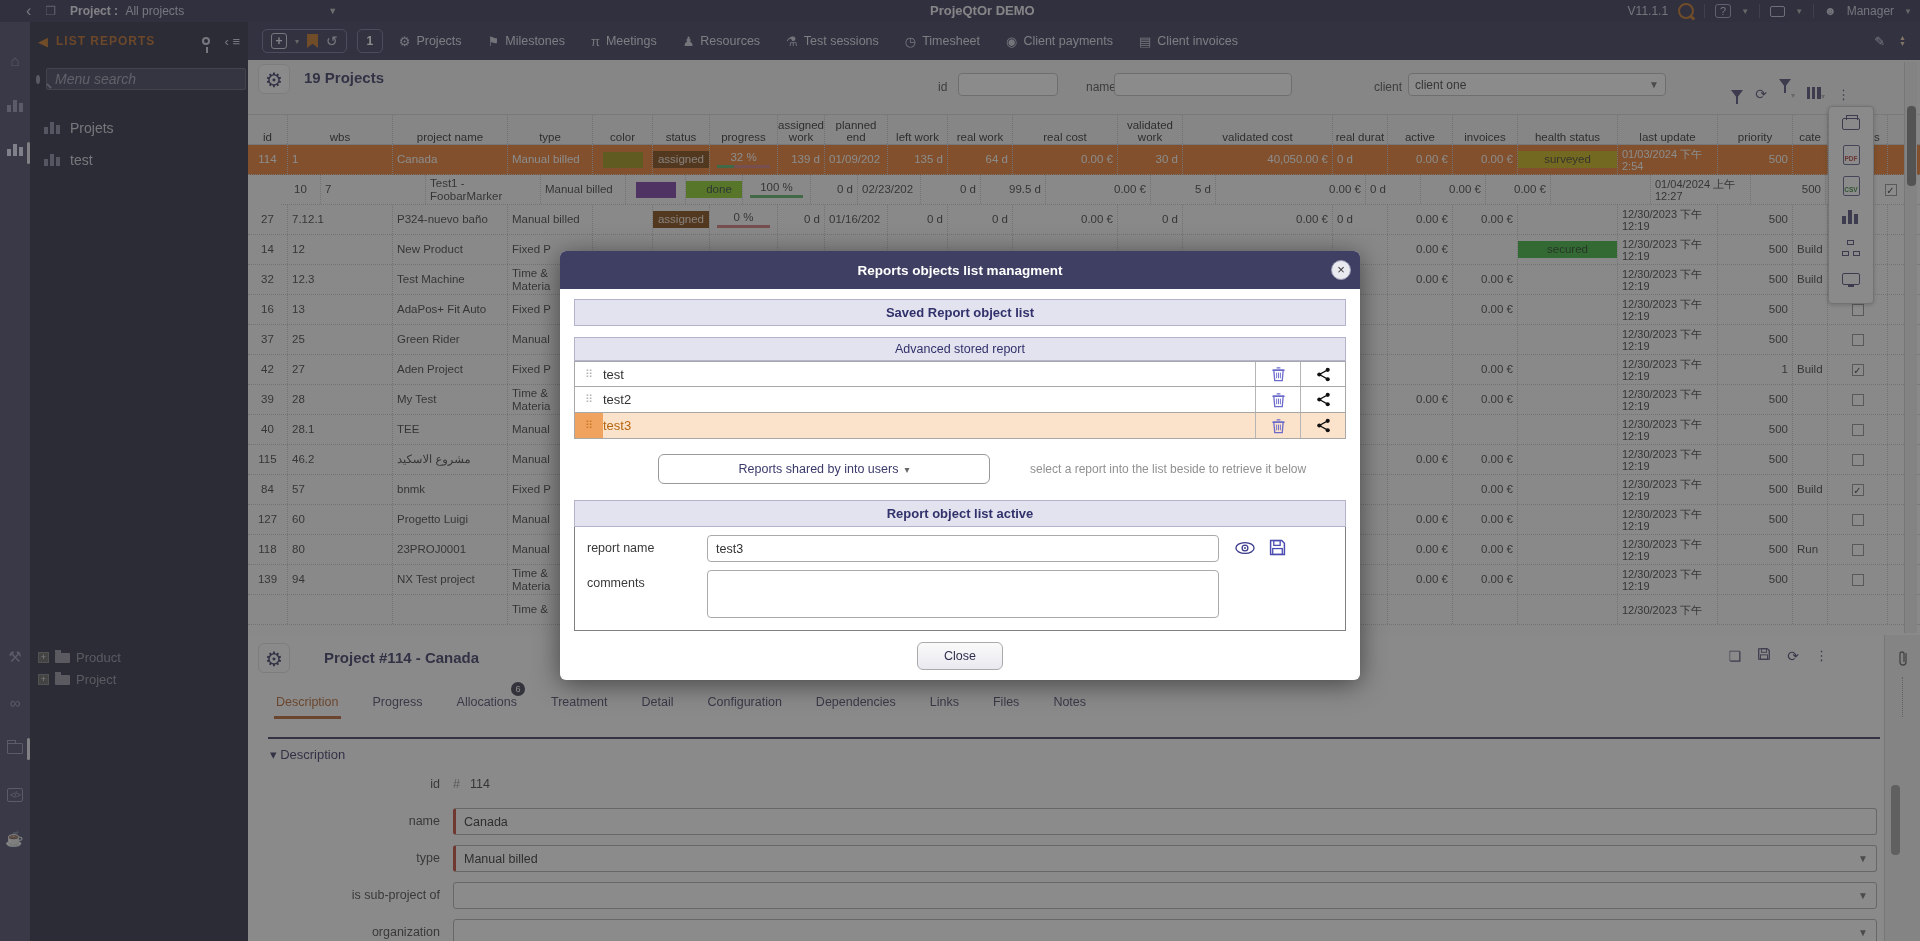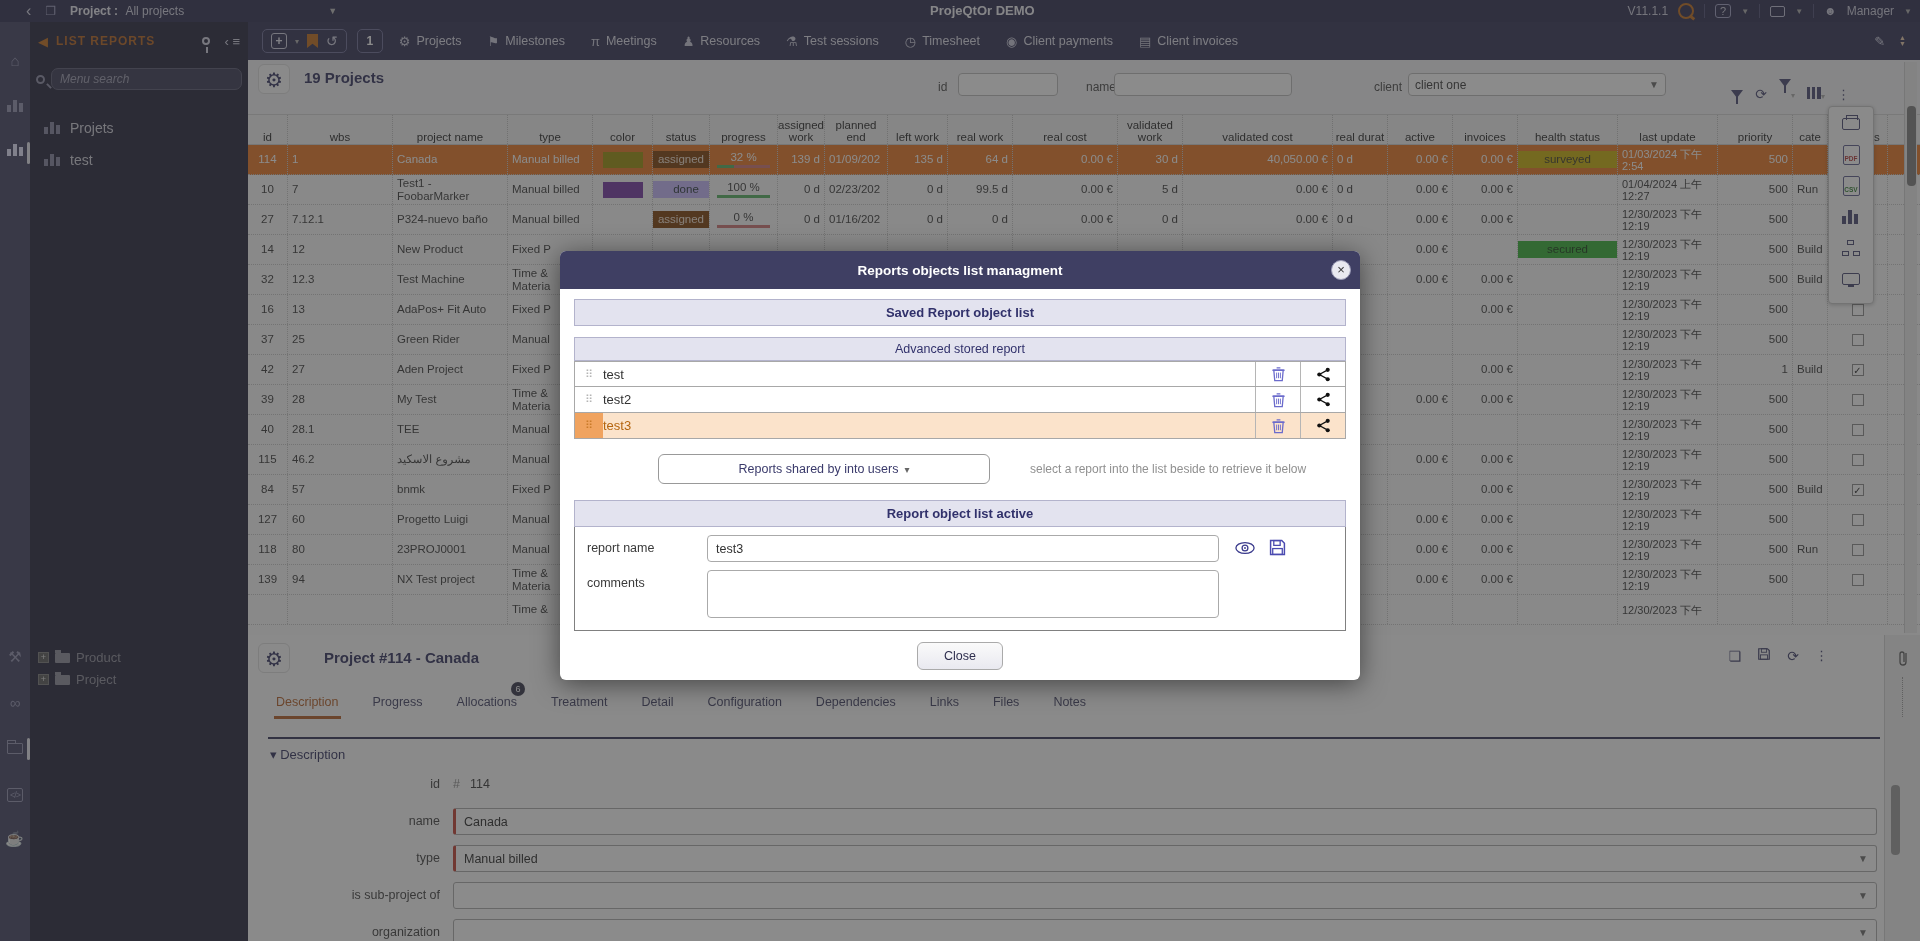--- a/index.html
+++ b/index.html
@@ -61,22 +61,22 @@
   .side-panel { position:absolute; left:30px; top:22px; width:218px; height:919px; background:#1d1d36; z-index:3; }
   .side-head { height:38px; display:flex; align-items:center; padding:0 8px; }
   .side-back { color:#c06a14; font-size:13px; margin-right:8px; }
   .side-title { color:#b55f17; font-weight:bold; font-size:12px; letter-spacing:1px; flex:1; }
   .pin-ic { width:8px; height:8px; border:2px solid #cfcfe0; border-radius:50%; position:relative; margin-right:14px; }
   .pin-ic:after { content:""; position:absolute; left:2px; top:8px; width:2px; height:6px; background:#cfcfe0; }
   .collapse-ic { color:#cfcfe0; font-size:13px; }
   .search-row { display:flex; align-items:center; margin:8px 6px 0 6px; gap:6px; }
   .mag-ic { width:9px; height:9px; border:2px solid #8a8aa5; border-radius:50%; position:relative; }
   .mag-ic:after { content:""; position:absolute; left:8px; top:8px; width:6px; height:2px; background:#8a8aa5; transform:rotate(45deg); }
-  .menu-search { flex:1; background:#34344f; border:1px solid #55556f; border-radius:7px; height:22px;
-                 color:#bdbdc9; font-style:italic; font-size:12px; padding:0 8px; font-family:"Liberation Sans",sans-serif; }
+  .menu-search { flex:1; background:#34344f; border:1px solid #55556f; border-radius:2px; height:22px;
+                 color:#bdbdc9; font-style:italic; font-size:14px; padding:0 8px; font-family:"Liberation Sans",sans-serif; }
   .menu-search::placeholder { color:#9a9ab0; }
   .side-items { margin-top:22px; }
   .side-item { display:flex; align-items:center; gap:10px; color:#d0d0da; font-size:14px; padding:8px 14px; }
   .side-item .bars-ic { filter:brightness(0.9); }
   .side-tree { position:absolute; top:628px; left:8px; }
   .tree-row { display:flex; align-items:center; gap:6px; color:#8b8b98; font-size:13px; margin-bottom:7px; }
   .plusbox { width:11px; height:11px; border:1px solid #777; background:#555; color:#ddd; font-size:9px;
              line-height:9px; text-align:center; }
   .tree-folder { width:15px; height:10px; background:#8b8b98; border-radius:1px; position:relative; }
   .tree-folder:before { content:""; position:absolute; left:0; top:-3px; width:6px; height:3px; background:#8b8b98; }
@@ -425,30 +425,30 @@
           <div class="td c" style="padding: 0px;">
             <span class="health-badge" style="background: rgb(201, 174, 0); color: rgb(51, 51, 34);">surveyed</span>
           </div>
           <div class="td lastupd">01/03/2024 下午 2:54</div>
           <div class="td r">500</div>
           <div class="td"></div>
           <div class="td c">
             <span class="cbx">✓</span>
           </div>
         </div>
-        <div class="trow" style="grid-template-columns: 40px 105px 115px 85px 60px 57px 68px 47px 63px 60px 65px 105px 65px 150px 55px 65px 65px 100px 100px 75px 35px 60px;">
+        <div class="trow" style="grid-template-columns: 40px 105px 115px 85px 60px 57px 68px 47px 63px 60px 65px 105px 65px 150px 55px 65px 65px 100px 100px 75px 35px 60px; margin-left: 33px;">
           <div class="td c">10</div>
           <div class="td">7</div>
           <div class="td">Test1 - FoobarMarker</div>
           <div class="td">Manual billed</div>
           <div class="td c">
             <span class="color-chip" style="background: rgb(112, 48, 160);"></span>
           </div>
           <div class="td c" style="padding: 0px;">
-            <span class="status-badge" style="background: #c4b5fd; color: rgb(34, 51, 51); padding-left: 10px;">done</span>
+            <span class="status-badge" style="background: #84cc16; color: rgb(34, 51, 51); padding-left: 10px;">done</span>
           </div>
           <div class="td c">
             <span class="prog-wrap">100 %<span class="prog-bar" style="display: flex;">
                 <i style="display: block; height: 3px; background: rgb(79, 174, 92); width: 100%;"></i>
                 <i style="display: block; height: 3px; background: rgb(207, 112, 112); width: 0%;"></i>
               </span></span>
           </div>
           <div class="td r">0 d</div>
           <div class="td">02/23/202</div>
           <div class="td r">0 d</div>

